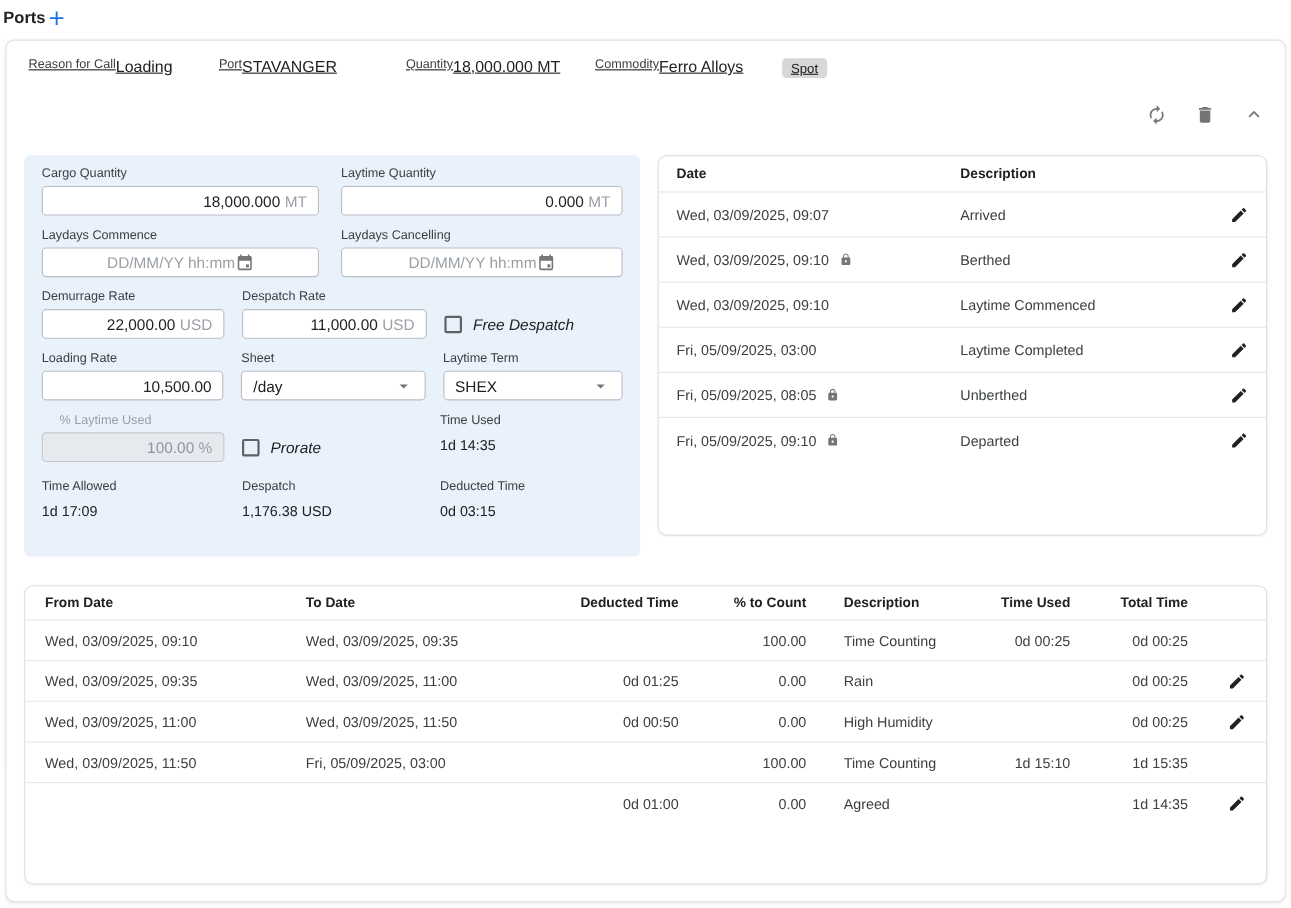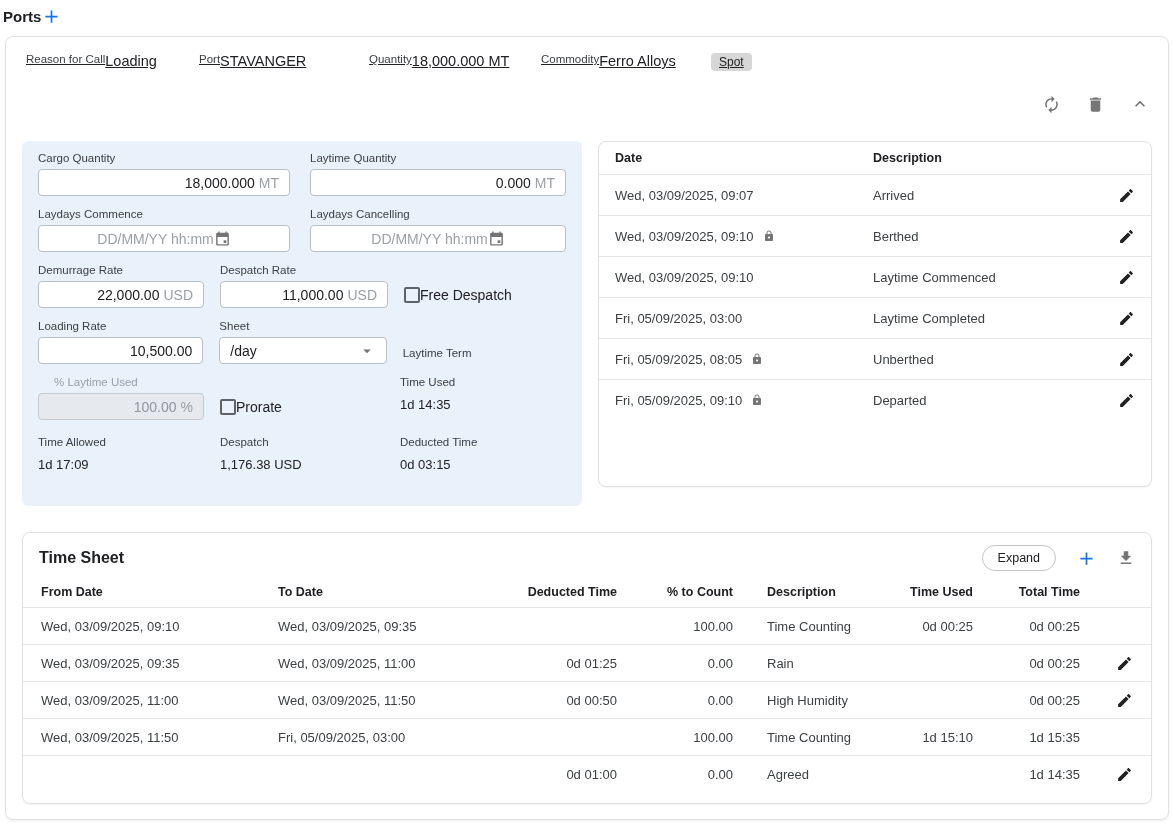--- a/index.html
+++ b/index.html
@@ -36,21 +36,21 @@
   .input { background:#fff; border:1px solid #b8bec6; border-radius:4px; height:27px; padding:0 10px;
     display:flex; align-items:center; font-size:14px; color:#202124; }
   .input.num { justify-content:flex-end; gap:4px; }
   .input .unit { color:#9aa0a6; }
   .input.date { justify-content:center; color:#9aa0a6; }
   .input.select { justify-content:space-between; cursor:pointer; }
   .input.disabled { background:#e6e9ed; border-color:#c5cad0; color:#9096a0; }
   .input.disabled .unit { color:#9aa0a6; }
   .wA{width:252px;} .wB{width:256px; margin-left:20px;}
   .wC{width:166px;} .wD{width:168px; margin-left:16px;} .wE{width:164px; margin-left:16px;}
-  .cb-wrap { display:flex; align-items:center; gap:0; height:27px; margin-left:16px; }
+  .cb-wrap { display:flex; align-items:center; gap:10px; height:27px; margin-left:16px;font-style:italic; }
   .cb { width:16px; height:16px; border:2px solid #5f6368; border-radius:2px; background:transparent; cursor:pointer; flex:none; }
   .cb-label { font-size:14px; color:#202124; }
   .stat { display:flex; flex-direction:column; }
   .stat .sv { font-size:13px; color:#202124; margin-top:9px; }
   .stat-row { display:flex; margin-top:16px; }
   .st1{width:182px;} .st2{width:180px;} .st3{width:164px;}
 
   
   .panel-card { border:1px solid #e0e0e0; border-radius:8px; background:#fff; box-shadow:0 1px 2px rgba(0,0,0,.05); }
   .sof-card { flex:1; height:346px; }
@@ -220,20 +220,28 @@
             <span>/day</span>
             <span>
                 <svg width="18" height="18" viewBox="0 0 24 24">
                   <path fill="#757575" d="M7 10l5 5 5-5z"></path>
                 </svg>
               </span>
           </div>
         </div>
         <div class="field wE">
           <span class="f-label">Laytime Term</span>
+          <div class="input select">
+            <span>SHEX</span>
+            <span>
+                <svg width="18" height="18" viewBox="0 0 24 24">
+                  <path fill="#757575" d="M7 10l5 5 5-5z"></path>
+                </svg>
+              </span>
+          </div>
         </div>
       </div>
 
       <div class="frow" style="margin-bottom:0;">
         <div class="field wC">
           <span class="f-label disabled">% Laytime Used</span>
           <div class="input num disabled">
             <span>100.00</span>
             <span class="unit">%</span>
           </div>
@@ -373,40 +381,20 @@
                   <path fill="#212121" d="M3 17.25V21h3.75L17.81 9.94l-3.75-3.75L3 17.25zM20.71 7.04c.39-.39.39-1.02 0-1.41l-2.34-2.34c-.39-.39-1.02-.39-1.41 0l-1.83 1.83 3.75 3.75 1.83-1.83z"></path>
                 </svg>
               </span>
             </button>
           </span>
       </div>
     </div>
   </div>
 
   <div class="panel-card ts-card">
-    <div class="ts-head">
-      <span class="card-title">Time Sheet</span>
-      <div class="ts-actions">
-        <button class="expand-btn">Expand</button>
-        <button class="icon-btn">
-          <span>
-              <svg width="21" height="21" viewBox="0 0 24 24">
-                <path fill="#1a73e8" d="M19 13h-6v6h-2v-6H5v-2h6V5h2v6h6z"></path>
-              </svg>
-            </span>
-        </button>
-        <button class="icon-btn">
-          <span>
-              <svg width="18" height="18" viewBox="0 0 24 24">
-                <path fill="#757575" d="M19 9h-4V3H9v6H5l7 7 7-7zM5 18v2h14v-2H5z"></path>
-              </svg>
-            </span>
-        </button>
-      </div>
-    </div>
     <div class="ts-hrow">
       <span>From Date</span>
       <span>To Date</span>
       <span class="ra">Deducted Time</span>
       <span class="ra">% to Count</span>
       <span class="desc">Description</span>
       <span class="ra">Time Used</span>
       <span class="ra">Total Time</span>
       <span></span>
     </div>

